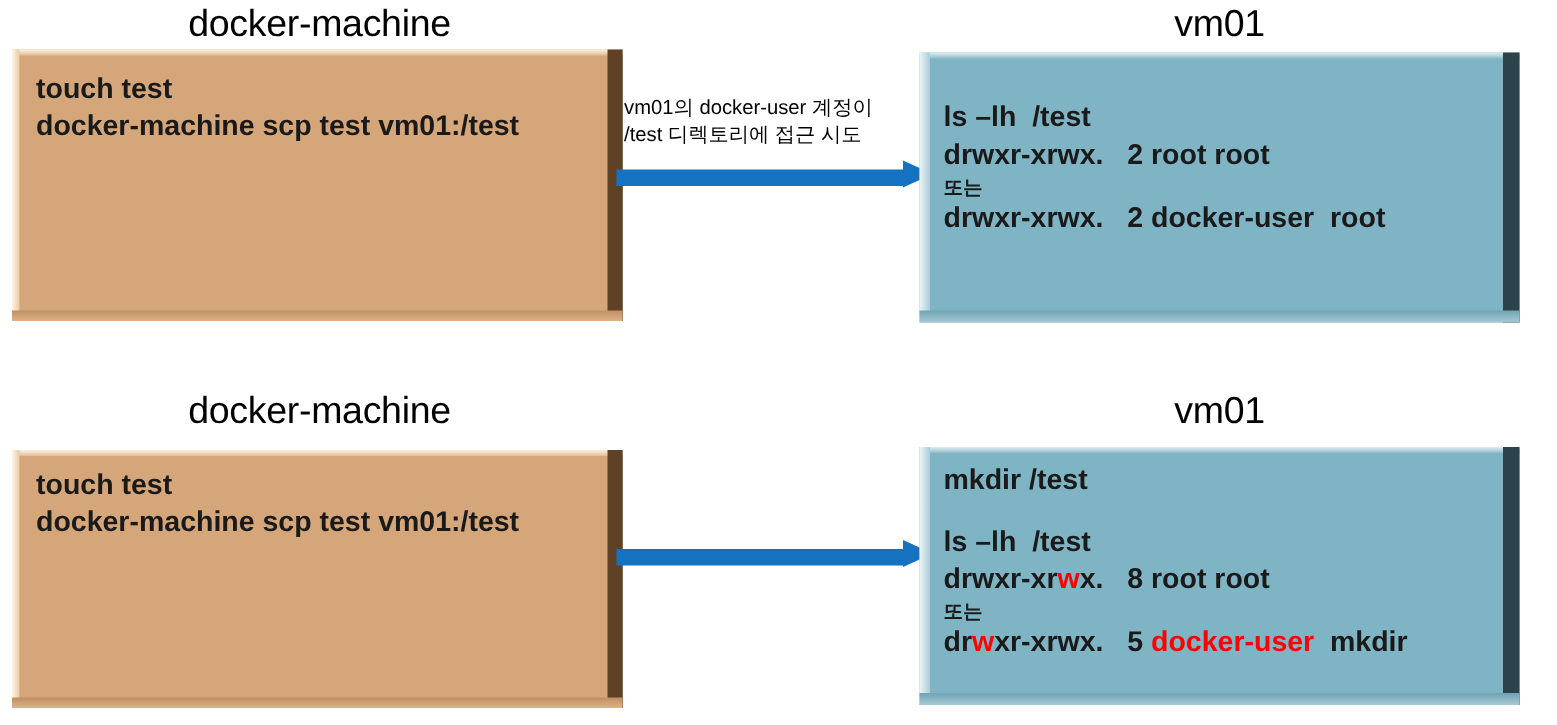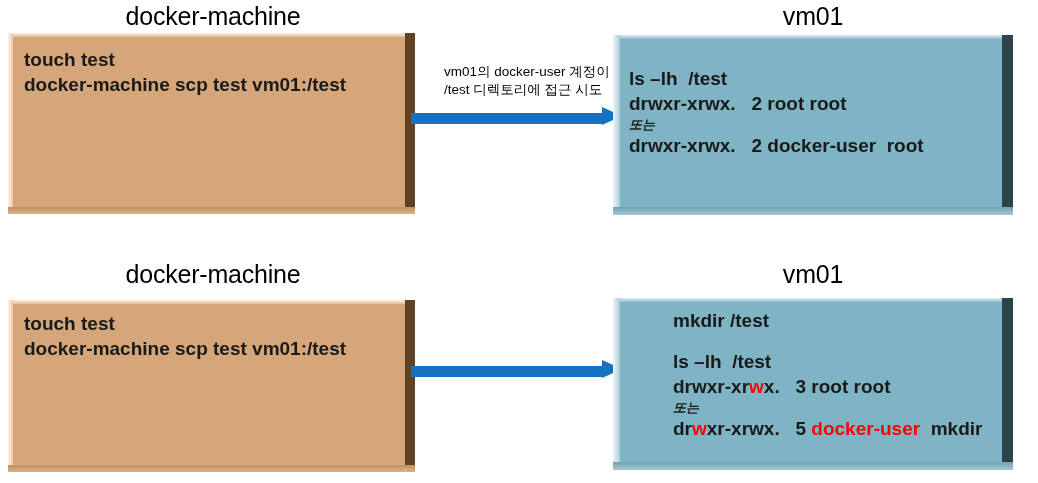--- a/index.html
+++ b/index.html
@@ -80,21 +80,21 @@
   
   .boxtext{
     position:absolute;
     color:#1a1a1a;
     font-weight:bold;
     font-size:19px;
     line-height:25px;
     white-space:pre;
     z-index:5;
   }
-  .boxtext .sm{font-size:13px;line-height:17px;display:block;font-weight:bold;font-style:italic;}
+  .boxtext .sm{font-size:13px;line-height:17px;display:block;font-weight:bold;}
   .red{color:#ff0000;}
   .gap{display:block;height:16px;}
 
   
   .arrow{position:absolute;height:14px;}
   .arrow .shaft{
     position:absolute;left:0;top:2px;height:11px;
     background:#1572c0;
   }
   .arrow .head{
@@ -105,21 +105,20 @@
   }
 
   
   .caption{
     position:absolute;
     font-size:13.5px;
     line-height:18px;
     color:#000000;
     white-space:pre;
     font-weight:400;
-    padding-left:28px;
   }
 </style>
 </head>
 <body>
 
 <div class="stage">
 
   <div class="title" style="left:8px;top:2px;width:410px;">docker-machine</div>
 
   <div class="title" style="left:613px;top:2px;width:400px;">vm01</div>
@@ -171,16 +170,16 @@
     <div class="head" style="left:191px;"></div>
   </div>
 
   <div class="box box-teal" style="left:613px;top:298px;width:400px;height:172px;">
     <div class="face"></div>
     <div class="hl-t"></div>
     <div class="hl-l"></div>
     <div class="edge-r"></div>
     <div class="shadow-b"></div>
 
-    <div class="boxtext" style="left:16px;top:10px;margin-left:44px;"><span>mkdir /test</span><span class="gap"></span><span>ls –lh  /test</span><br><span>drwxr-xr</span><span class="red">w</span><span>x.   3 root root</span><span class="sm">또는</span><span>dr</span><span class="red">w</span><span>xr-xrwx.   5 </span><span class="red">docker-user</span><span>  mkdir</span></div>
+    <div class="boxtext" style="left:16px;top:10px;"><span>mkdir /test</span><span class="gap"></span><span>ls –lh  /test</span><br><span>drwxr-xr</span><span class="red">w</span><span>x.   8 root root</span><span class="sm">또는</span><span>dr</span><span class="red">w</span><span>xr-xrwx.   5 </span><span class="red">docker-user</span><span>  mkdir</span></div>
   </div>
 
 </div>
 
 </body></html>

